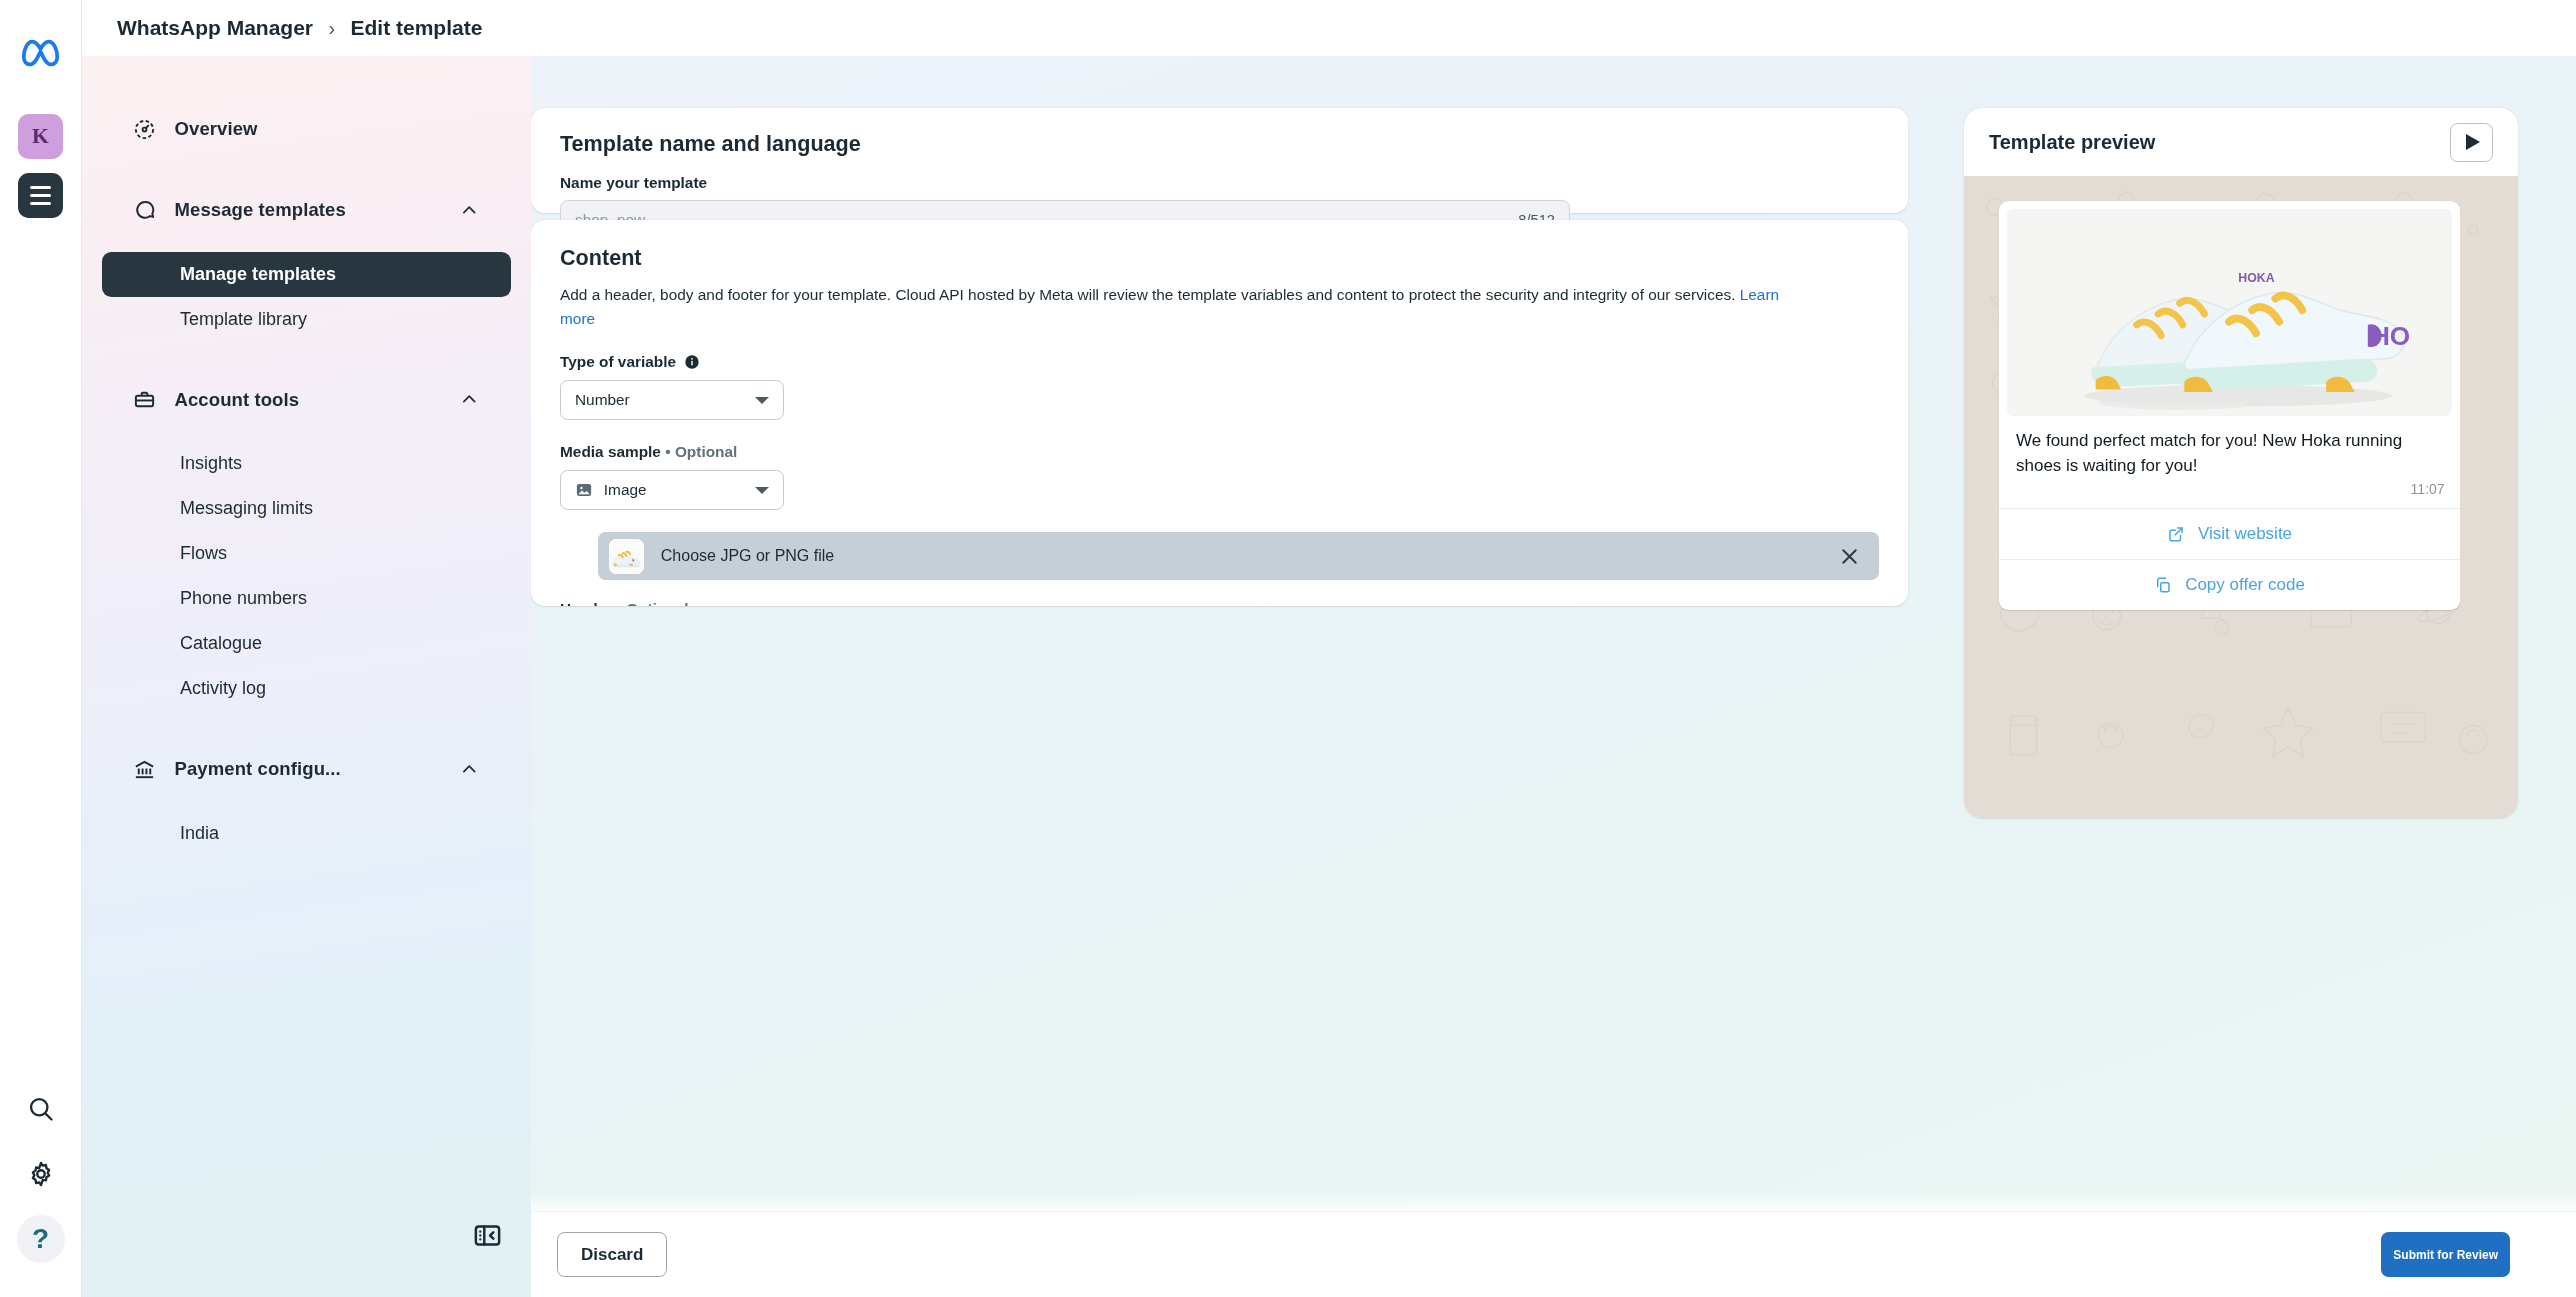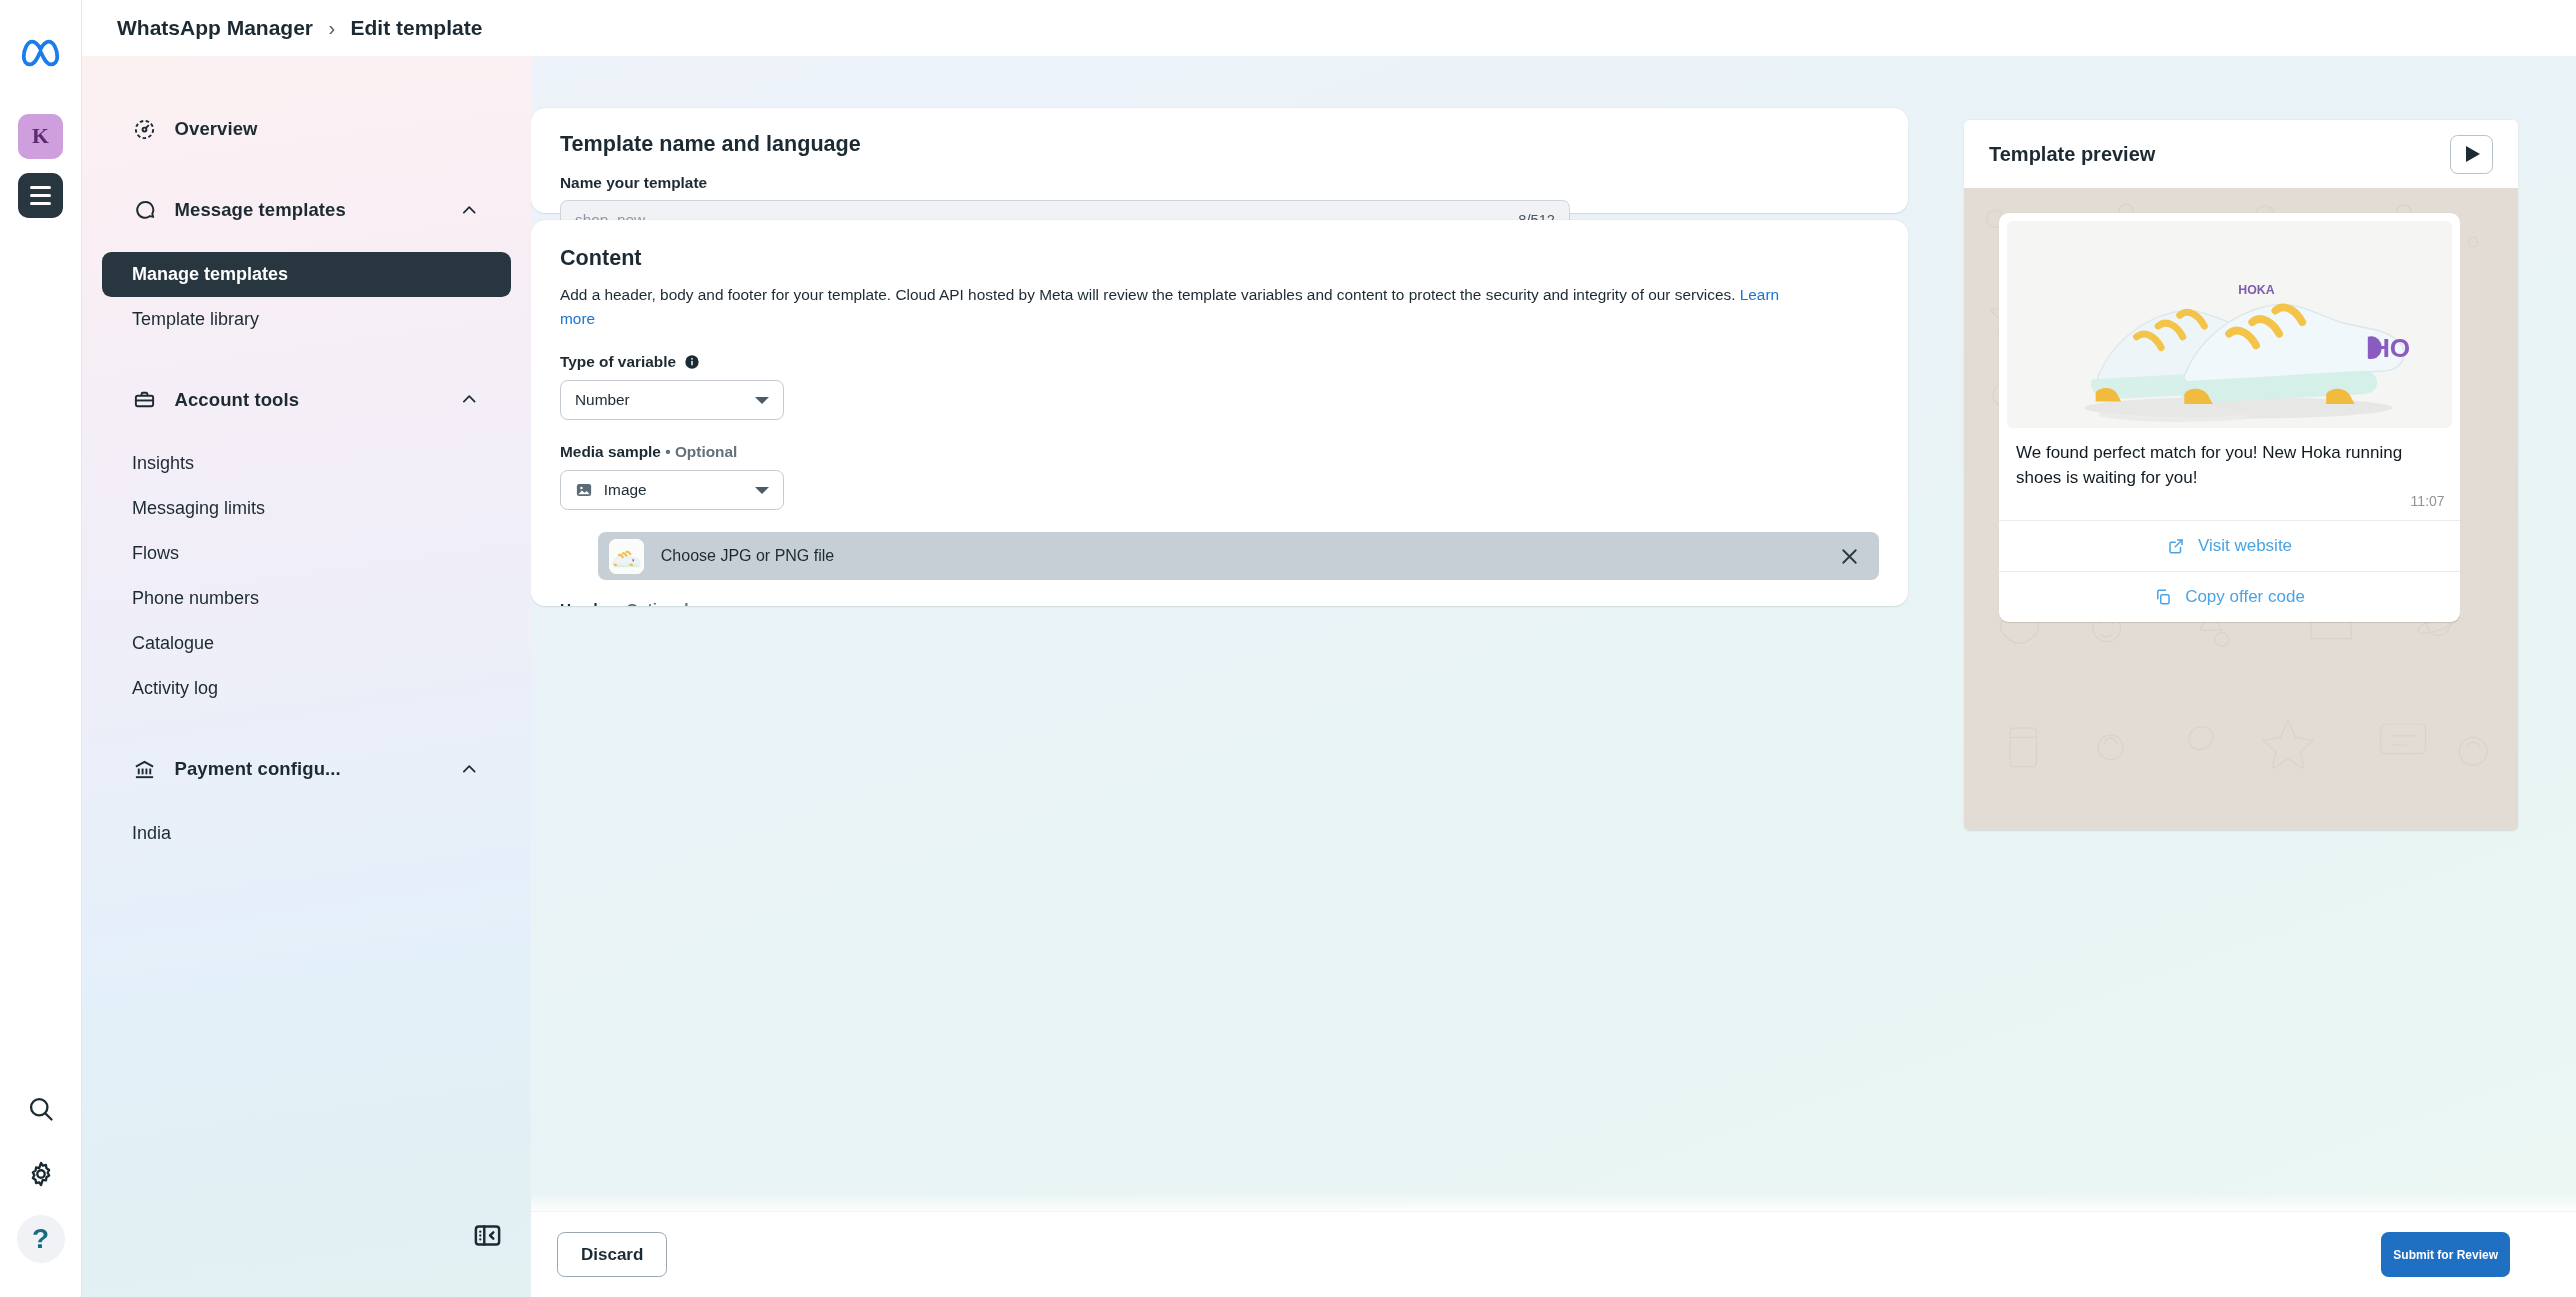--- a/index.html
+++ b/index.html
@@ -49,21 +49,21 @@
   .nav-group-head {
     display: flex; align-items: center; height: 46px;
     padding: 0 34px 0 31px; margin: 0 18.5px; cursor: pointer;
   }
   .nav-group-head .ico { width: 26px; height: 26px; flex: 0 0 26px; margin-right: 17px;
      display:flex; align-items:center; justify-content:center; }
   .nav-group-head .lbl { font-size: 18.5px; font-weight: 700; letter-spacing: 0.1px; flex: 1; }
   .nav-group-head .chev { width: 18.5px; height: 18.5px; }
   .nav-sub {
     display: flex; align-items: center; height: 45px;
-    margin: 0 20px 0 20px; padding-left: 30px; border-radius: 9.3px;
+    margin: 0 20px 0 20px; padding-left: 78px; border-radius: 9.3px;
     font-size: 18px; color: #1c2b33; cursor: pointer;
   }
   .nav-sub.active { background: #27363f; color: #ffffff; font-weight: 700; }
   .gap-sm { height: 18.5px; }
   .gap-md { height: 35px; }
   .collapse-btn { position: absolute; right: 28px; bottom: 46px; width: 31px; height: 31px; cursor: pointer; }
 
   
   #topbar {
     position: absolute; left: 82px; top: 0; right: 0; height: 56px;
@@ -119,22 +119,22 @@
     display: flex; align-items: center; padding: 0 18.5px 0 10.8px; margin-left: 38px;
   }
   .media-thumb {
     width: 35px; height: 35px; border-radius: 7.7px; background: #fff; overflow: hidden;
     display:flex; align-items:center; justify-content:center; margin-right: 17px; flex: 0 0 35px;
   }
   .media-strip .mtxt { font-size: 16px; color: #1c2b33; flex: 1; }
 
   
   #preview-card {
-    position: absolute; left: 1433px; top: 64px; width: 554px; height: 710px;
-    background: #fff; border-radius: 5px; overflow: hidden;
+    position: absolute; left: 1433px; top: 52px; width: 554px; height: 710px;
+    background: #fff; border-radius: 18px; overflow: hidden;
     box-shadow: 0 0.8px 1.5px rgba(0,0,0,.10), 0 0 0.8px rgba(0,0,0,.06);
   }
   #preview-head { height: 68px; display: flex; align-items: center; padding: 0 25px; }
   #preview-head .ptitle { font-size: 20px; font-weight: 700; flex: 1; }
   #play-btn {
     width: 43px; height: 39px; border: 0.8px solid #b9c1c8; border-radius: 7.7px;
     display: flex; align-items: center; justify-content: center; cursor: pointer;
   }
   #play-btn .tri { width: 0; height: 0; border-top: 8.5px solid transparent;
       border-bottom: 8.5px solid transparent; border-left: 14px solid #1c2b33; margin-left: 2.3px; }

